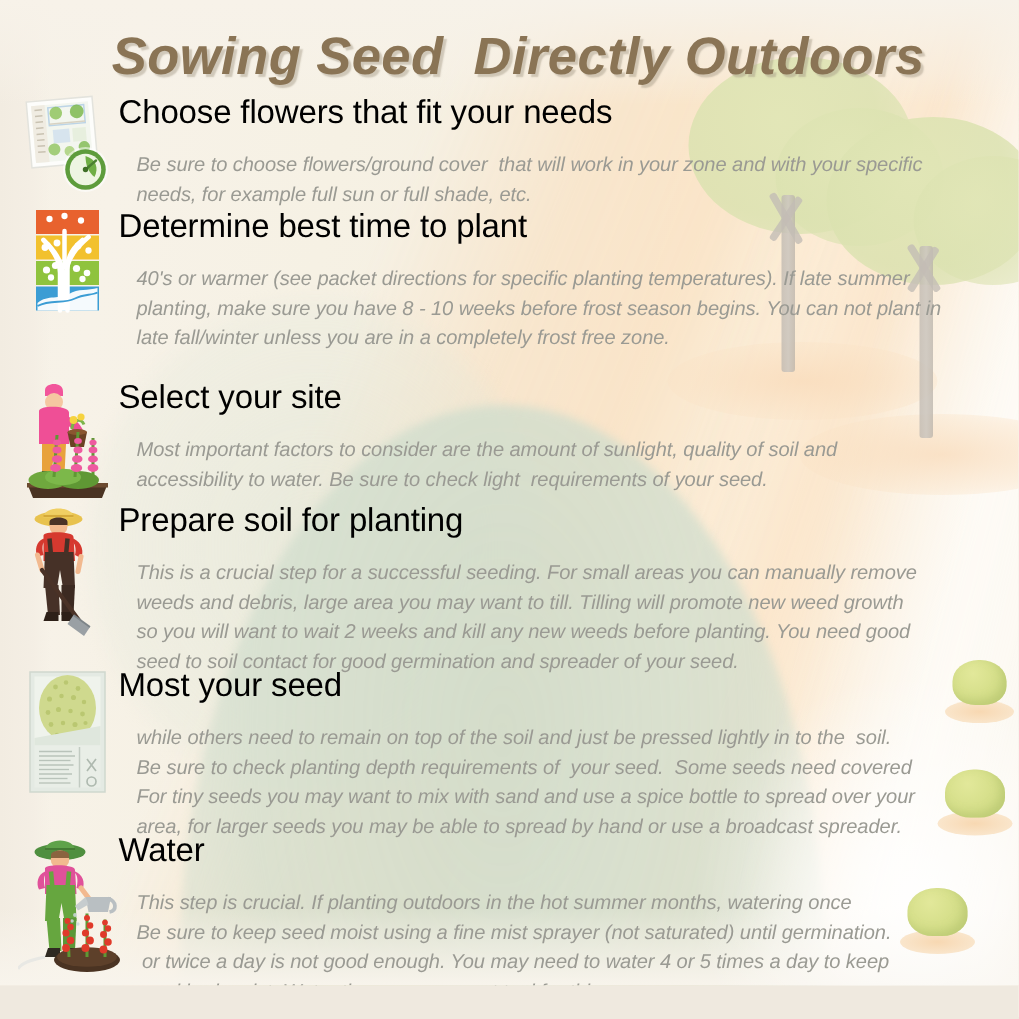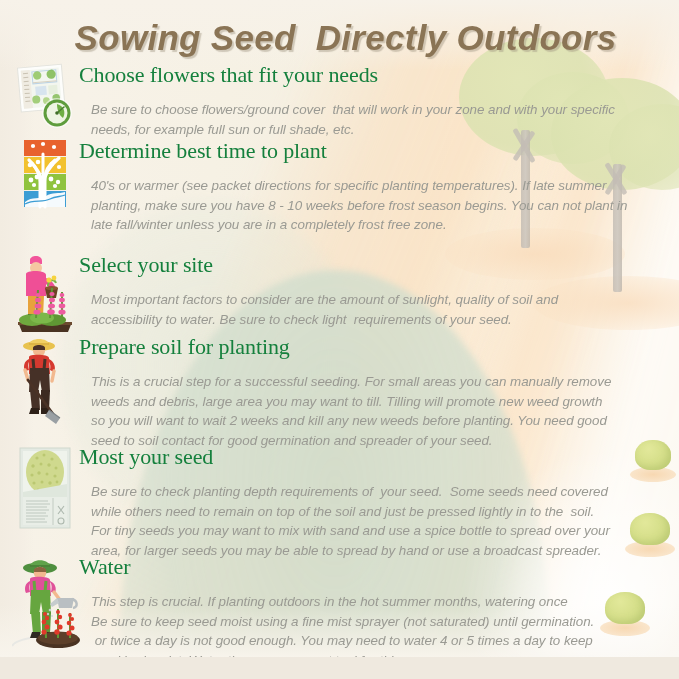--- a/index.html
+++ b/index.html
@@ -190,24 +190,24 @@
     top: 0;
     width: 62px;
     height: 84px;
   }
   .sec-text {
     position: absolute;
     left: 79px;
     right: 10px;
   }
   .sec-head {
-    font-family: Liberation Serif, serif;
+    font-family: Liberation Sans, sans-serif;
     font-size: 22px;
     font-weight: normal;
-    color: #15803d;
+    color: #000000;
     line-height: 26px;
     margin: 0 0 1px 0;
     letter-spacing: -0.1px;
   }
   .sec-body {
     font-family: "Liberation Sans", sans-serif;
     font-style: italic;
     font-size: 13.4px;
     line-height: 19.5px;
     color: #9a9a93;
@@ -492,22 +492,22 @@
               <line x1="14" y1="78" x2="35" y2="78"></line>
           </g>
           <line x1="41" y1="54" x2="41" y2="81" stroke="#c2cbc2" stroke-width="1"></line>
           <path d="M46 62 L52 70 M52 62 L46 70" stroke="#aeb9af" stroke-width="1.1"></path>
           <circle cx="49" cy="77" r="3" fill="none" stroke="#aeb9af" stroke-width="1.1"></circle>
         </svg>
       </div>
       <div class="sec-text">
         <div class="sec-head">Most your seed</div>
         <div class="sec-body">
+          <span class="ln">while others need to remain on top of the soil and just be pressed lightly in to the  soil.</span>
           <span class="ln">Be sure to check planting depth requirements of  your seed.  Some seeds need covered</span>
-          <span class="ln">while others need to remain on top of the soil and just be pressed lightly in to the  soil.</span>
           <span class="ln">For tiny seeds you may want to mix with sand and use a spice bottle to spread over your</span>
           <span class="ln">area, for larger seeds you may be able to spread by hand or use a broadcast spreader.</span>
         </div>
       </div>
     </div>
 
     <div class="section" style="top:554px;">
       <div class="sec-icon">
         <svg class="ico" width="76" height="100" viewBox="0 0 76 100" aria-hidden="true">
 

